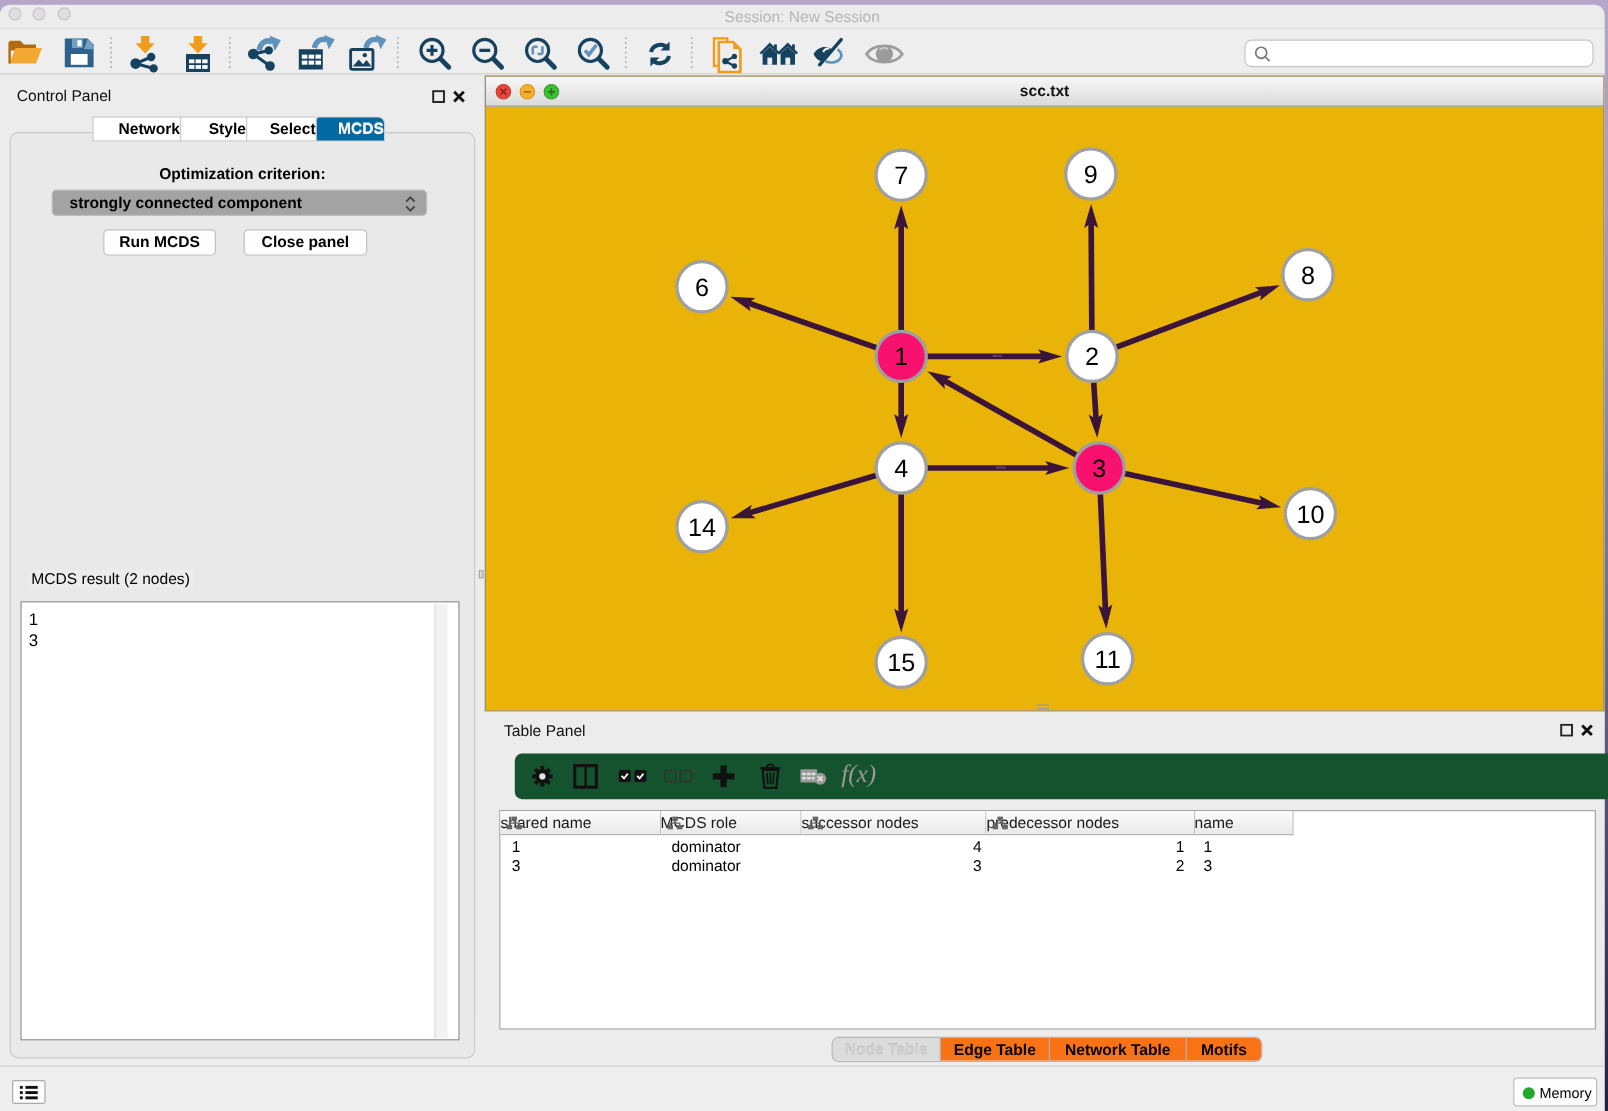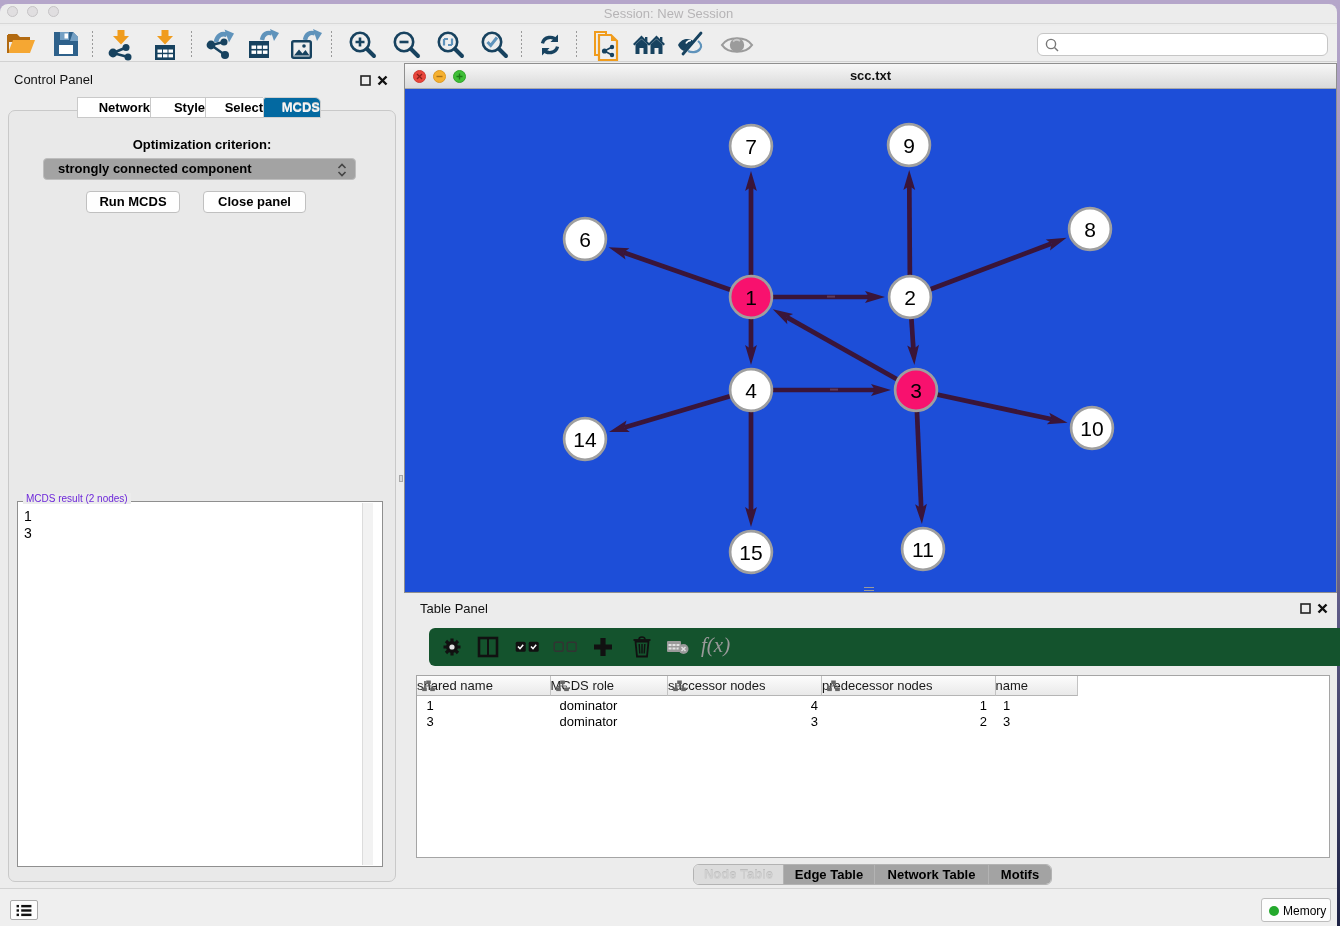--- a/index.html
+++ b/index.html
@@ -18,35 +18,35 @@
 #cp{left:0;top:59px;width:404px;height:825px;background:#ececec;position:absolute}
 #cp-title{left:14px;top:9px;font-size:13px;color:#111;position:absolute}
 #cp-pane{left:8px;top:47px;width:388px;height:772px;background:#e9e9e9;border:1px solid #c9c9c9;border-radius:7px;position:absolute}
 .tabrow{position:absolute;top:34px;left:77px;height:21px;display:flex;font-size:13px}
 .tab{background:#fff;border:1px solid #c9c9c9;border-right:none;padding-top:2px;color:#000;text-align:right;font-weight:bold}
 .tabsel{background:#0369a1;color:#f6f6f6;border:1px solid #cfcfcf;border-radius:3px 6px 0 0;text-shadow:0 -1px 0 #c4c4c4}
 #opt-label{top:74px;width:404px;text-align:center;font-size:13px;color:#000;position:absolute;font-weight:bold}
 #combo{left:43px;top:95px;width:313px;height:22px;background:#a3a3a3;border:1px solid #bdbdbd;border-radius:4px;font-size:13px;color:#000;line-height:20px;padding-left:14px;position:absolute;font-weight:bold}
 .btn{position:absolute;height:22px;background:#fefefe;border:1px solid #c0c0c0;border-radius:4px;font-size:13px;color:#000;text-align:center;line-height:20px;font-weight:bold}
 #fieldset{left:17px;top:438px;width:366px;height:366px;background:#fff;border:1px solid #8f8f8f;position:absolute}
-#legend{left:23px;top:430px;background:#ececec;padding:0 3px;font-size:10px;color:#6d28d9;position:absolute}
+#legend{left:23px;top:412px;background:#ececec;padding:0 3px;font-size:13px;color:#000000;position:absolute}
 #mcds-items{left:6px;top:6px;font-size:14px;color:#000;line-height:16.5px;position:absolute}
 #fs-scroll{position:absolute;right:9px;top:1px;bottom:1px;width:11px;background:#f2f2f2;border-left:1px solid #dcdcdc}
-#net{left:404px;top:59px;width:933px;height:530px;background:#1d4ed8;border:1px solid #8f8f8f;position:absolute}
+#net{left:404px;top:59px;width:933px;height:530px;background:#eab308;border:1px solid #8f8f8f;position:absolute}
 #net-tb{left:0;top:0;width:931px;height:25px;background:linear-gradient(#f7f7f7,#dadada);border-bottom:1px solid #a9a9a9;position:absolute}
 .mac{position:absolute;top:6px;width:13px;height:13px;border-radius:50%}
 #net-title{width:100%;top:4px;text-align:center;font-size:13px;font-weight:bold;color:#111;position:absolute}
 #tp{left:404px;top:589px;width:933px;height:295px;background:#ececec;position:absolute}
 #tp-title{left:16px;top:8px;font-size:13px;color:#111;position:absolute}
 #tp-toolbar{left:25px;top:35px;width:916px;height:38px;background:#14532d;border-radius:6px;position:absolute}
 #tbl-body{left:12px;top:82px;width:914px;height:183px;background:#fff;border:1px solid #a5a5a5;position:absolute}
 .hcell{position:absolute;top:0;height:20px;background:linear-gradient(#fcfcfc,#e9e9e9);border-right:1px solid #c3c3c3;border-bottom:1px solid #b5b5b5;font-size:13px;color:#1a1a1a;text-align:left;line-height:20px}
 .cell{position:absolute;font-size:13px;color:#000;height:16px;line-height:16px}
 #btabs{position:absolute;left:289px;top:271px;height:21px;display:flex;font-size:13px;border:1px solid #b3b3b3;border-radius:6px;overflow:hidden;background:#fff}
-.btab{padding-top:2px;border-right:1px solid #b3b3b3;color:#000;background:#a3a3a3;text-align:center;font-weight:bold}
+.btab{padding-top:2px;border-right:1px solid #b3b3b3;color:#000;background:#f97316;text-align:center;font-weight:bold}
 .btab:last-child{border-right:none}
 .btabsel{background:#dcdcdc;color:#d0d0d0;text-shadow:0 -1px 0 #bdbdbd}
 #status{left:0;top:884px;width:1337px;height:38px;background:#efefef;border-top:1px solid #d2d2d2;position:absolute}
 #memory{position:absolute;left:1261px;top:9px;width:70px;height:24px;background:#fdfdfd;border:1px solid #bdbdbd;border-radius:3px;font-size:12px;color:#000}
 #listbtn{position:absolute;left:10px;top:11px;width:28px;height:20px;background:#fdfdfd;border:1px solid #aaaaaa;border-radius:2px}
 .pgrip{position:absolute;background:#b9b9b9}
 </style></head>
 <body>
 <div id="desktop-top" class="abs"></div>
 <div id="desktop-right" class="abs"></div>

